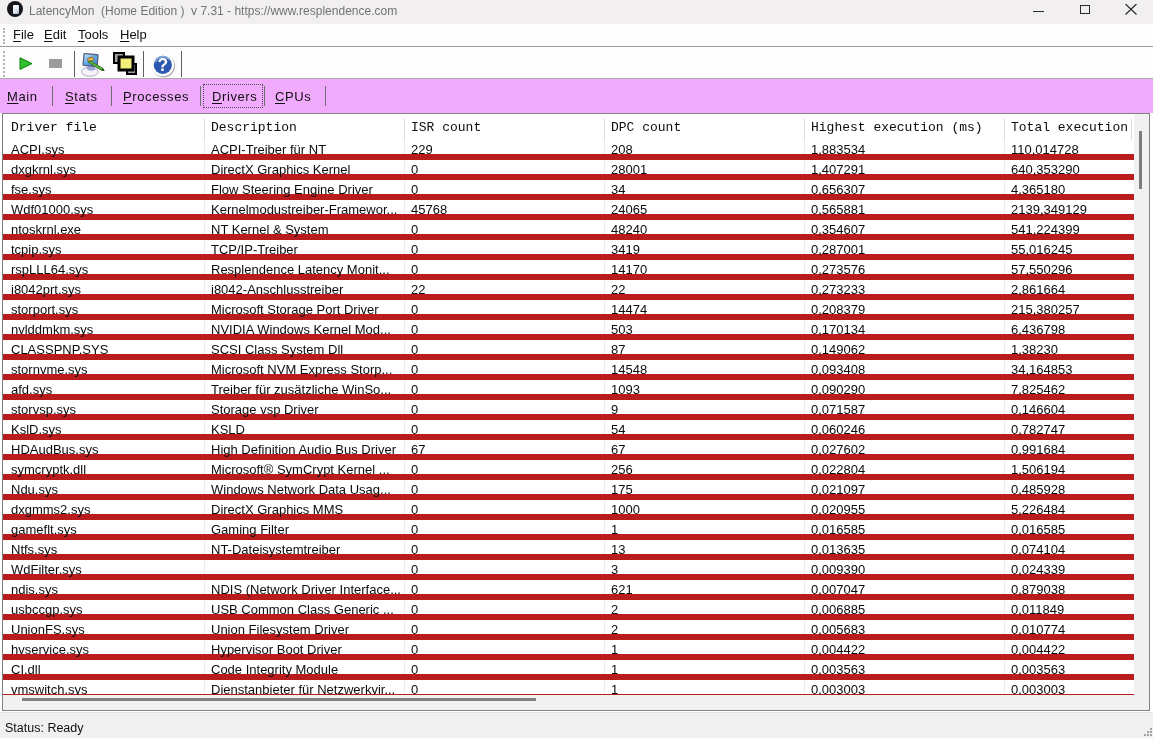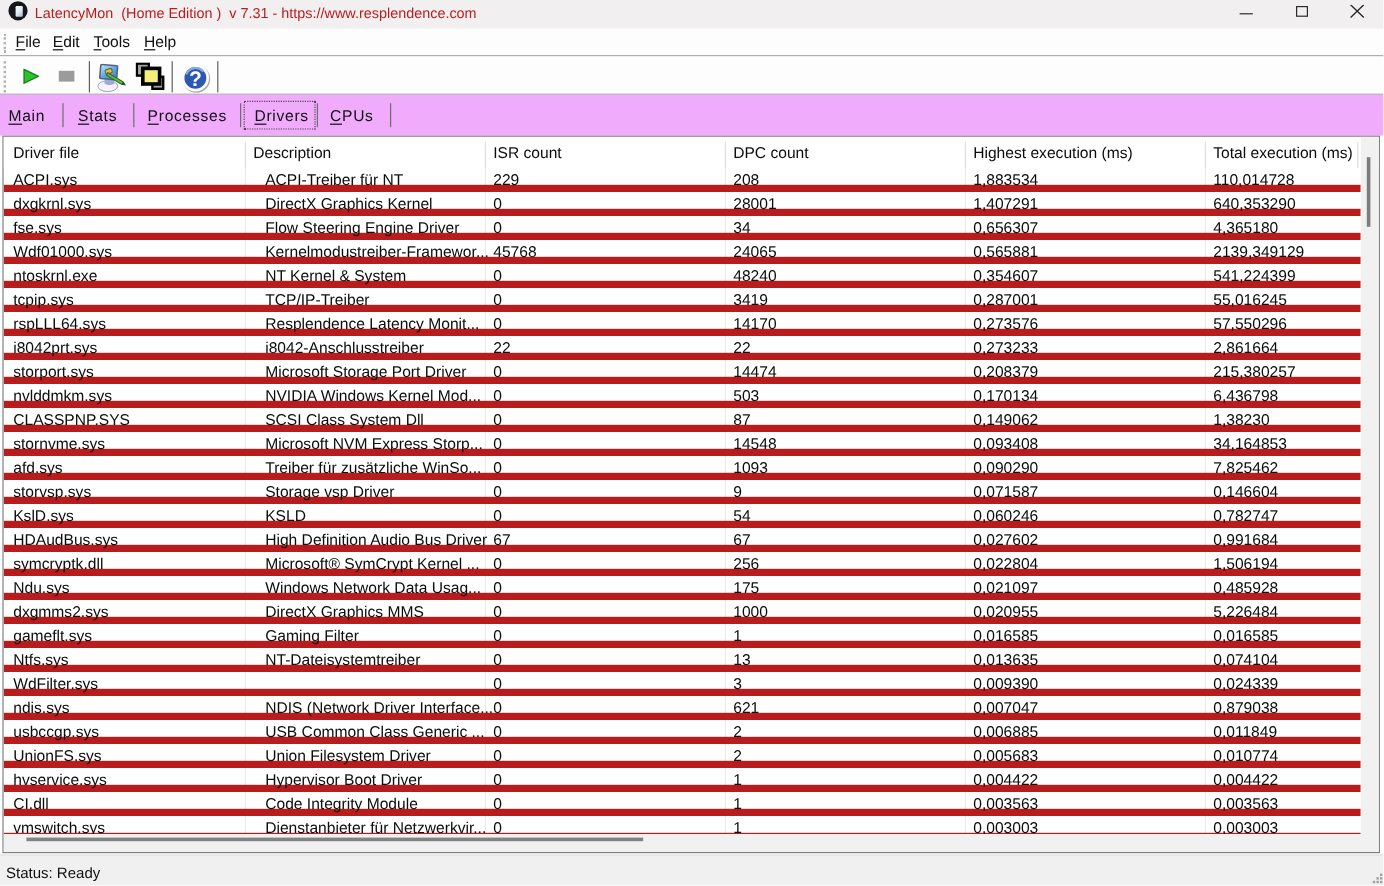--- a/index.html
+++ b/index.html
@@ -2,21 +2,21 @@
 <html><head>
 <meta charset="utf-8">
 <style>
 *{margin:0;padding:0;box-sizing:border-box;}
 html,body{width:1153px;height:738px;}
 body{position:relative;font-family:"Liberation Sans",sans-serif;background:#fff;overflow:hidden;color:#111;}
 
 #titlebar{position:absolute;left:0;top:0;width:1153px;height:24px;background:#f2eff1;}
 #appicon{position:absolute;left:7px;top:1px;width:16px;height:16px;border-radius:50%;background:#15151c;}
 #appicon i{position:absolute;left:5.5px;top:3.5px;width:6px;height:9px;background:linear-gradient(135deg,#ffffff 0%,#dce9f2 55%,#9fb4c4 100%);border-radius:1px;display:block;}
-#title{position:absolute;left:29px;top:0;line-height:23px;font-size:12px;color:#b91c1c;}
+#title{position:absolute;left:29px;top:0;line-height:23px;font-size:12px;color:#737373;}
 .wbtn{position:absolute;top:0;}
 #btnmin{left:1033px;top:11px;width:11px;height:1px;background:#2b2b2b;}
 #btnmax{left:1080px;top:5px;width:10px;height:9px;border:1px solid #2b2b2b;}
 #btnclose{left:1125px;top:4px;width:12px;height:11px;}
 
 #menubar{position:absolute;left:0;top:24px;width:1153px;height:23px;background:#fdfdfd;border-bottom:1px solid #9c9c9c;}
 .grip{position:absolute;left:3px;width:0;border-left:2px dotted #b2b2b2;}
 #menubar .grip{top:4px;height:16px;}
 .mi{position:absolute;top:0;height:22px;line-height:22px;font-size:13px;color:#101010;}
 .mi u,.tab u{text-decoration:underline;text-underline-offset:2px;}
@@ -26,29 +26,29 @@
 .tsep{position:absolute;top:4px;height:26px;width:1px;background:#606060;}
 #stopbtn{position:absolute;left:49px;top:12px;width:13px;height:9px;background:#9b9b9b;}
 
 #tabstrip{position:absolute;left:0;top:79px;width:1153px;height:34px;background:#f0abfc;}
 .tab{position:absolute;top:8px;height:19px;line-height:19px;font-size:13px;letter-spacing:0.6px;color:#101010;}
 .tabsep{position:absolute;top:7px;height:20px;width:1px;background:#6e6e6e;}
 #drvbox{position:absolute;left:203px;top:5px;width:60px;height:24px;border:1px dotted #4a4a4a;}
 
 #grid{position:absolute;left:2px;top:113px;width:1148px;height:598px;border:1px solid #808080;background:#fff;overflow:hidden;}
 #ghead{position:absolute;left:0;top:0;width:1146px;height:26px;background:#fff;}
-.h{position:absolute;top:0;height:26px;line-height:27px;font-size:13px;white-space:nowrap;color:#0c0c0c;}
+.h{position:absolute;top:0;height:26px;line-height:27px;font-size:13px;white-space:nowrap;color:#0c0c0c;font-family:Liberation Mono, monospace;}
 .vl{position:absolute;width:1px;}
 .vlh{top:4px;height:22px;background:#dedede;}
 .vlb{top:26px;height:555px;background:#ebebeb;}
 #gbody{position:absolute;left:0;top:26px;width:1131px;height:555px;overflow:hidden;}
 .row{position:relative;width:1131px;height:20px;}
 .row span{position:absolute;top:0;height:20px;line-height:20px;font-size:13px;white-space:nowrap;color:#0c0c0c;}
 .row{border-bottom:6px solid #b91c1c;height:20px;}
-.c1{left:8px;}.c2{left:218px;text-align:right;}.c3{left:408px;}.c4{left:608px;}.c5{left:808px;}.c6{left:1008px;}
+.c1{left:8px;}.c2{left:208px;text-align:right;}.c3{left:408px;}.c4{left:608px;}.c5{left:808px;}.c6{left:1008px;}
 
 #vtrack{position:absolute;left:1131px;top:0;width:15px;height:581px;background:#f1f1f1;}
 #vthumb{position:absolute;left:5px;top:17px;width:3px;height:58px;background:#7d7d7d;}
 #htrack{position:absolute;left:0;top:581px;width:1146px;height:15px;background:#f1f1f1;}
 #hthumb{position:absolute;left:19px;top:3px;width:514px;height:3px;background:#828282;}
 
 #statusbar{position:absolute;left:0;top:712px;width:1153px;height:26px;background:#f0f0f0;border-top:1px solid #e2e2e2;}
 #statusbar span{position:absolute;left:5px;top:8px;font-size:12.5px;color:#101010;}
 #sizegrip{position:absolute;left:1150px;top:728px;width:2px;height:2px;background:#9f9f9f;box-shadow:-3px 3px #9f9f9f,0 3px #9f9f9f,-6px 6px #9f9f9f,-3px 6px #9f9f9f,0 6px #9f9f9f;}
 </style>

